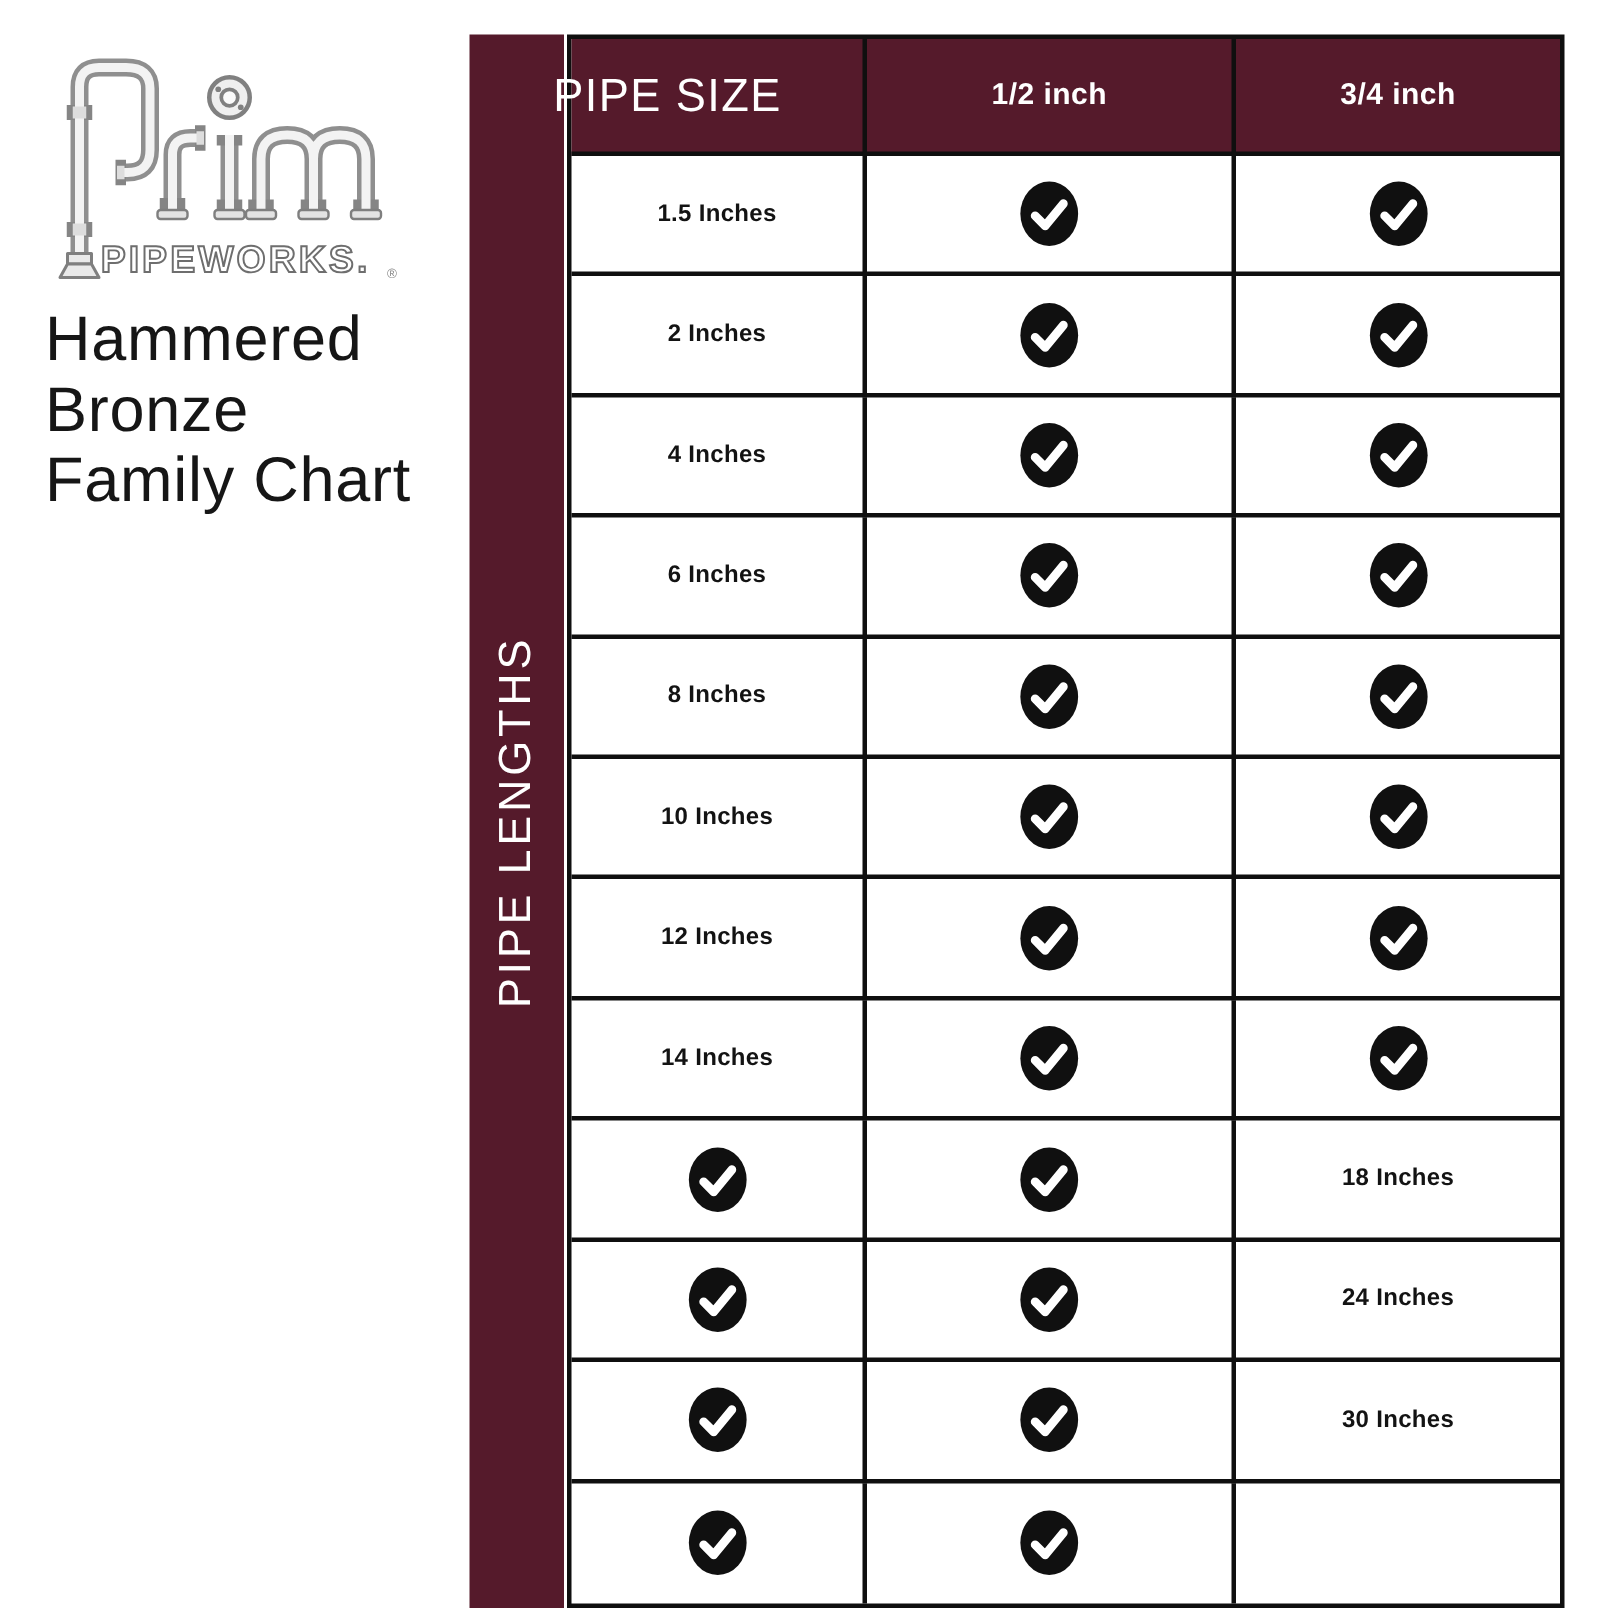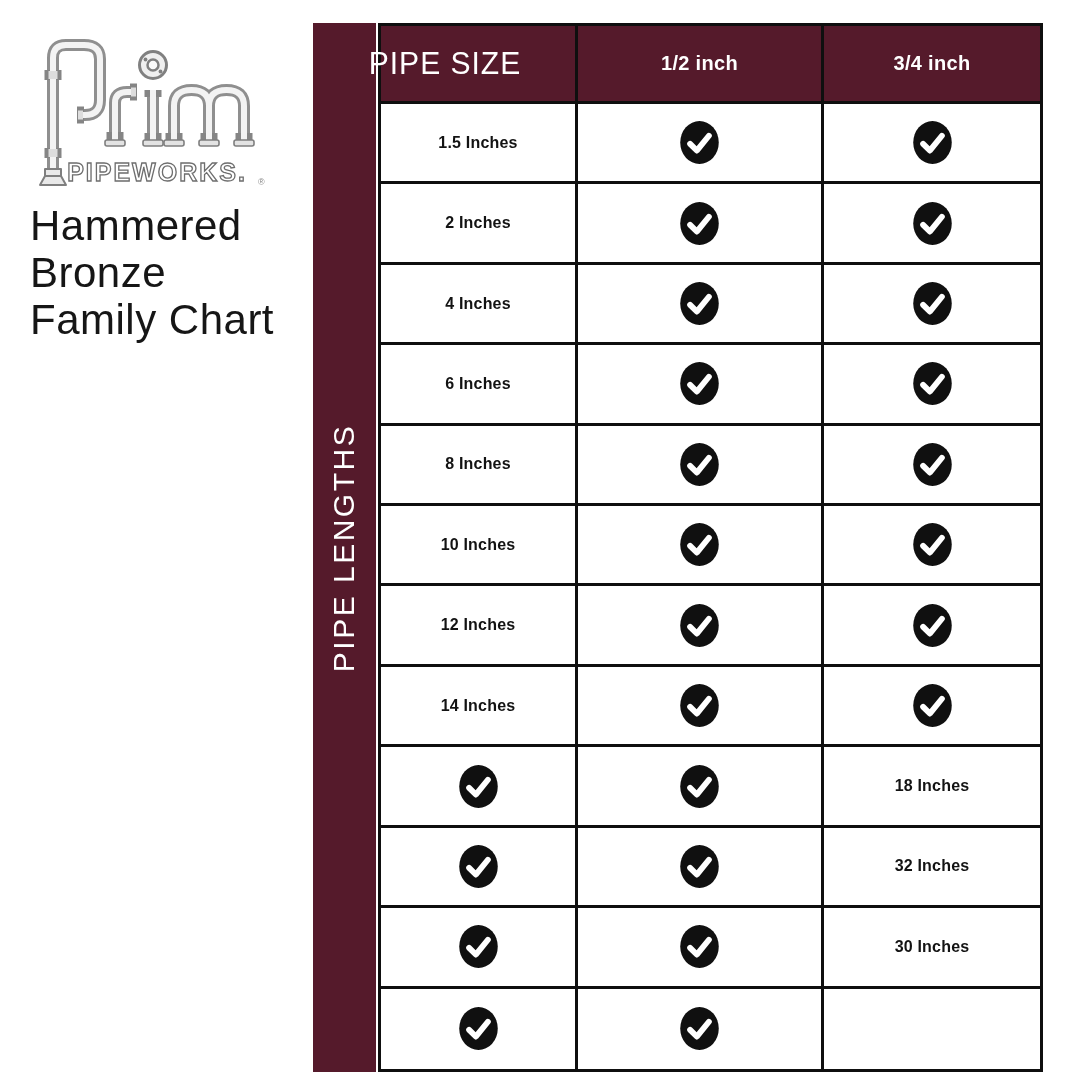--- a/index.html
+++ b/index.html
@@ -241,21 +241,21 @@
           <ellipse cx="24" cy="26" rx="21.5" ry="24" fill="#101010"></ellipse>
           <path d="M13.5 27.5 L21 35 L34.5 18.5" fill="none" stroke="#ffffff" stroke-width="6.5" stroke-linecap="round" stroke-linejoin="round"></path>
         </svg>
       </div>
       <div class="cell check-cell">
         <svg class="check" viewBox="0 0 48 52">
           <ellipse cx="24" cy="26" rx="21.5" ry="24" fill="#101010"></ellipse>
           <path d="M13.5 27.5 L21 35 L34.5 18.5" fill="none" stroke="#ffffff" stroke-width="6.5" stroke-linecap="round" stroke-linejoin="round"></path>
         </svg>
       </div>
-      <div class="cell label-cell">32 Inches</div>
+      <div class="cell label-cell">24 Inches</div>
       <div class="cell check-cell">
         <svg class="check" viewBox="0 0 48 52">
           <ellipse cx="24" cy="26" rx="21.5" ry="24" fill="#101010"></ellipse>
           <path d="M13.5 27.5 L21 35 L34.5 18.5" fill="none" stroke="#ffffff" stroke-width="6.5" stroke-linecap="round" stroke-linejoin="round"></path>
         </svg>
       </div>
       <div class="cell check-cell">
         <svg class="check" viewBox="0 0 48 52">
           <ellipse cx="24" cy="26" rx="21.5" ry="24" fill="#101010"></ellipse>
           <path d="M13.5 27.5 L21 35 L34.5 18.5" fill="none" stroke="#ffffff" stroke-width="6.5" stroke-linecap="round" stroke-linejoin="round"></path>

